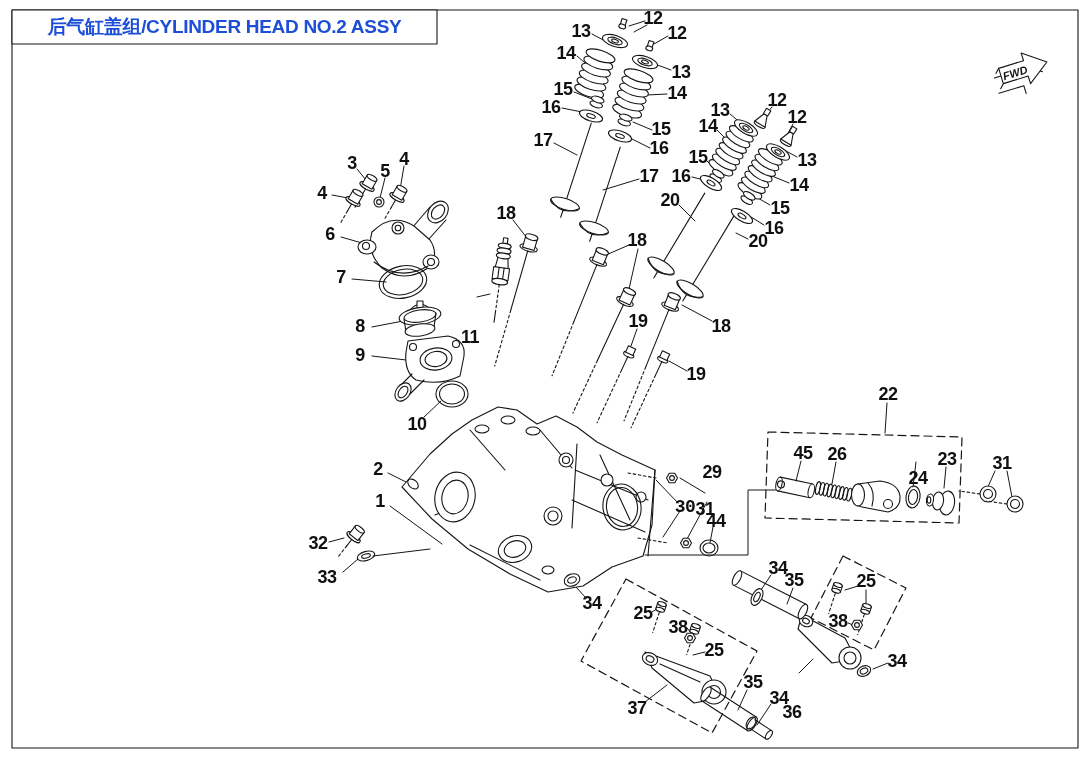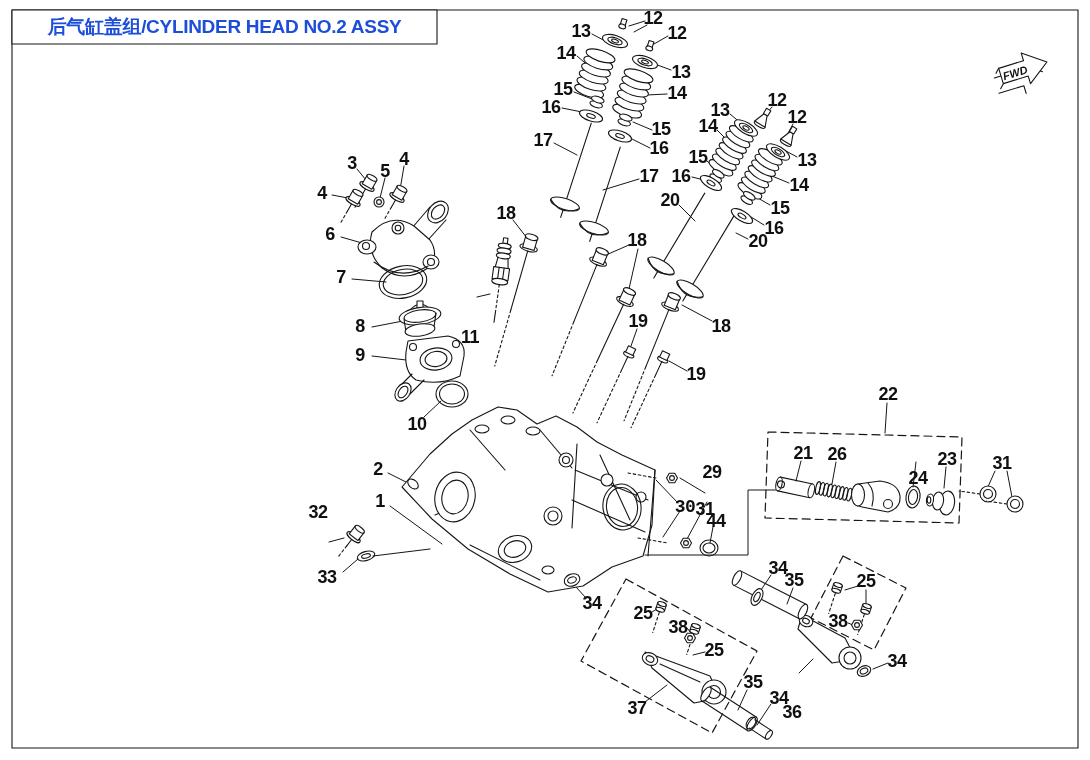--- a/index.html
+++ b/index.html
@@ -428,29 +428,29 @@
       <div class="callout" style="left: 360px; top: 355px;">9</div>
       <div class="callout" style="left: 417px; top: 424px;">10</div>
       <div class="callout" style="left: 470px; top: 296px; margin-top: 41px;">11</div>
       <div class="callout" style="left: 506px; top: 213px;">18</div>
       <div class="callout" style="left: 637px; top: 240px;">18</div>
       <div class="callout" style="left: 721px; top: 326px;">18</div>
       <div class="callout" style="left: 638px; top: 321px;">19</div>
       <div class="callout" style="left: 696px; top: 374px;">19</div>
       <div class="callout" style="left: 378px; top: 469px;">2</div>
       <div class="callout" style="left: 380px; top: 501px;">1</div>
-      <div class="callout" style="left: 318px; top: 512px; text-align: right;">32</div>
+      <div class="callout" style="left: 318px; top: 543px; text-align: right;">32</div>
       <div class="callout" style="left: 327px; top: 577px;">33</div>
       <div class="callout" style="left: 592px; top: 603px;">34</div>
       <div class="callout" style="left: 661px; top: 509px; margin-left: 44px;">31</div>
       <div class="callout" style="left: 685px; top: 507px; font-family: Liberation Mono, monospace;">30</div>
       <div class="callout" style="left: 712px; top: 472px;">29</div>
       <div class="callout" style="left: 716px; top: 521px;">44</div>
       <div class="callout" style="left: 888px; top: 394px;">22</div>
-      <div class="callout" style="left: 803px; top: 453px;">21</div>
+      <div class="callout" style="left: 803px; top: 453px;">45</div>
       <div class="callout" style="left: 837px; top: 454px;">26</div>
       <div class="callout" style="left: 918px; top: 454px; margin-top: 24px;">24</div>
       <div class="callout" style="left: 947px; top: 459px;">23</div>
       <div class="callout" style="left: 1002px; top: 463px;">31</div>
       <div class="callout" style="left: 778px; top: 568px;">34</div>
       <div class="callout" style="left: 794px; top: 580px;">35</div>
       <div class="callout" style="left: 643px; top: 613px;">25</div>
       <div class="callout" style="left: 678px; top: 627px;">38</div>
       <div class="callout" style="left: 714px; top: 650px;">25</div>
       <div class="callout" style="left: 637px; top: 708px;">37</div>

